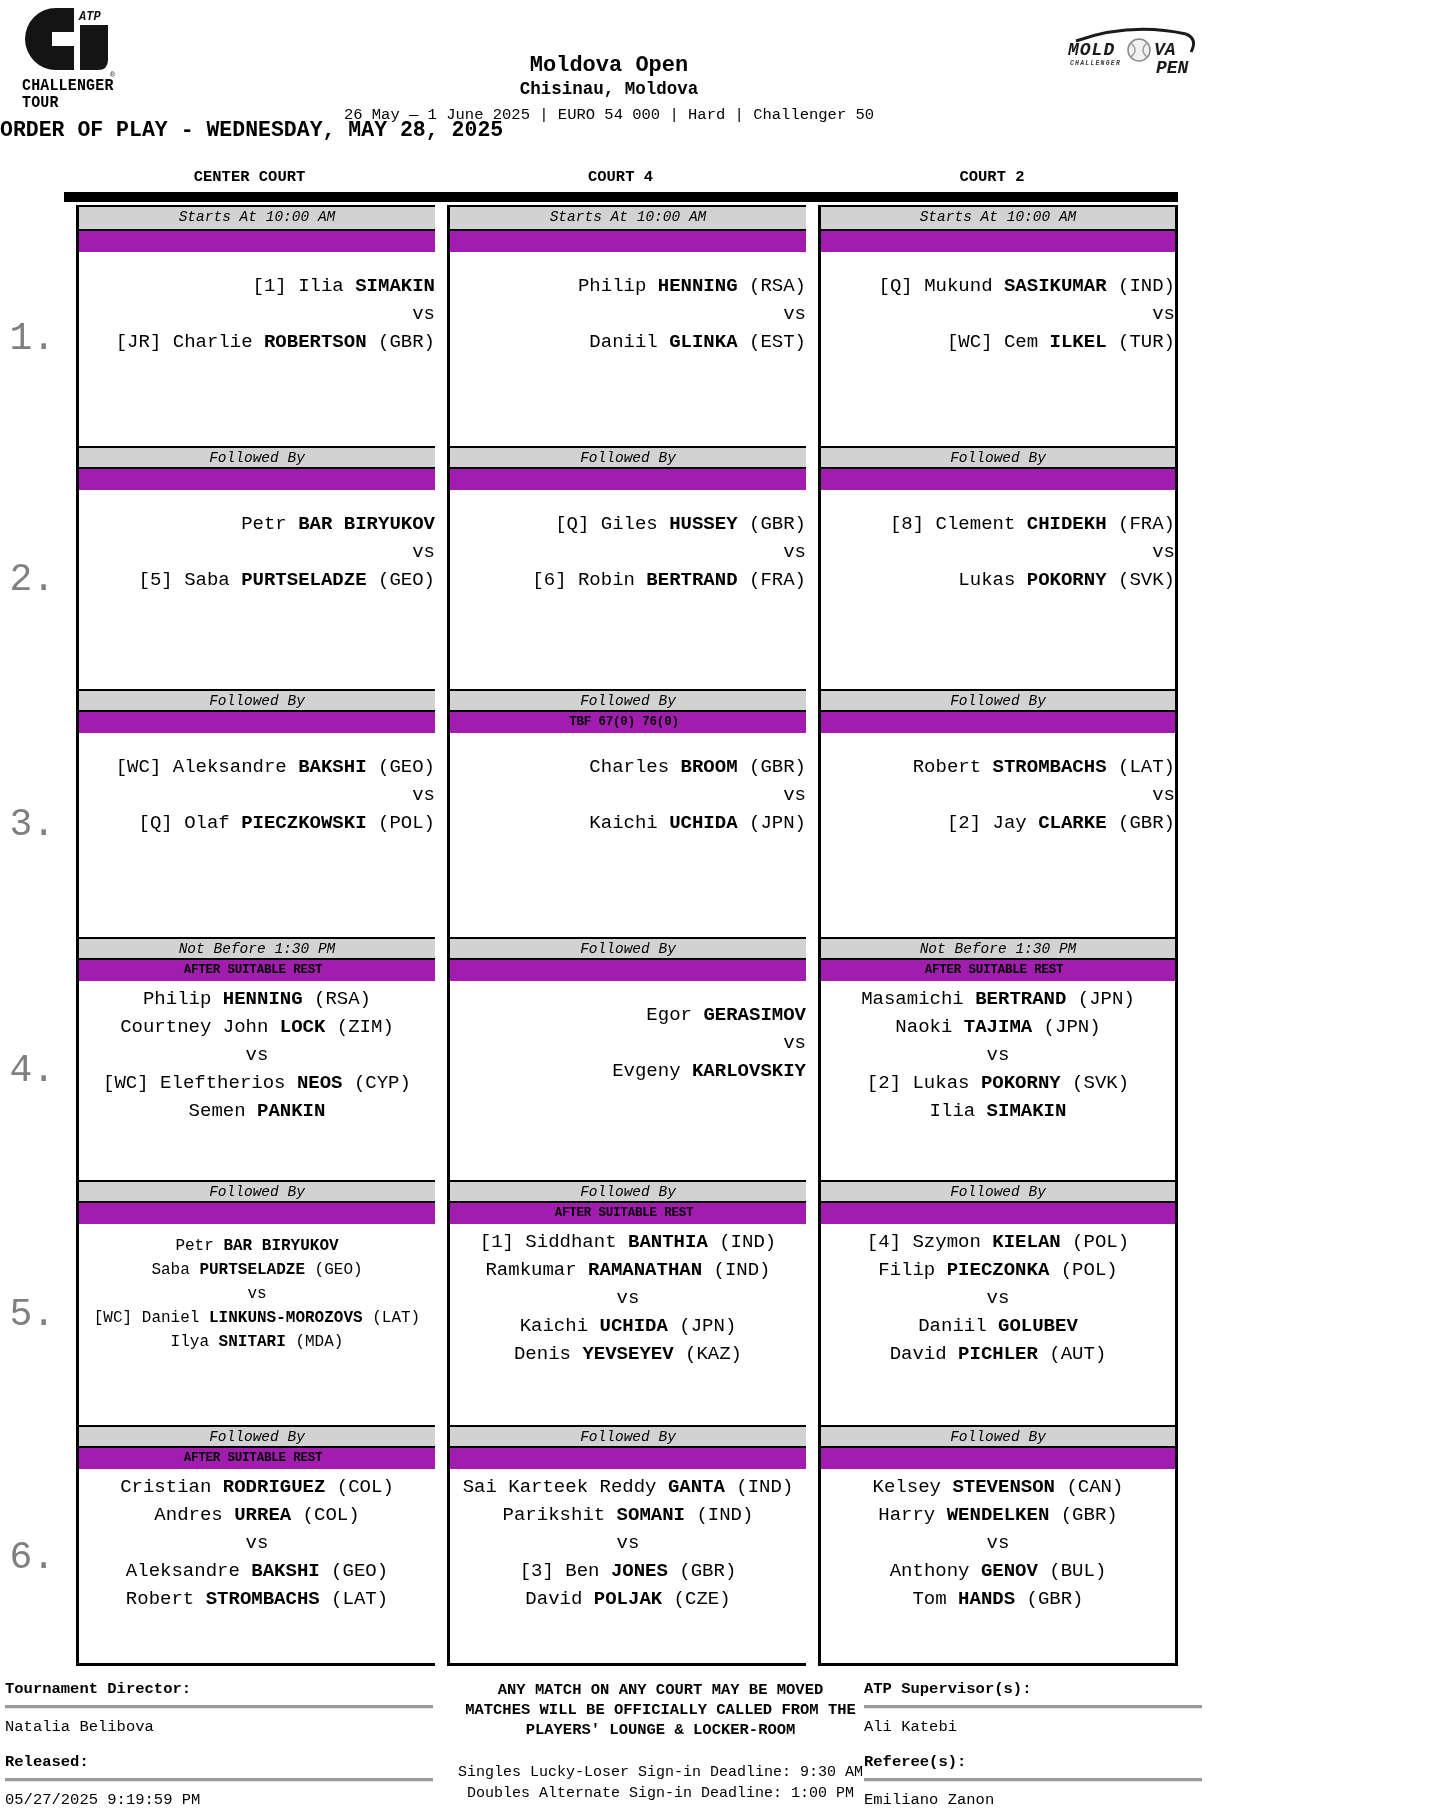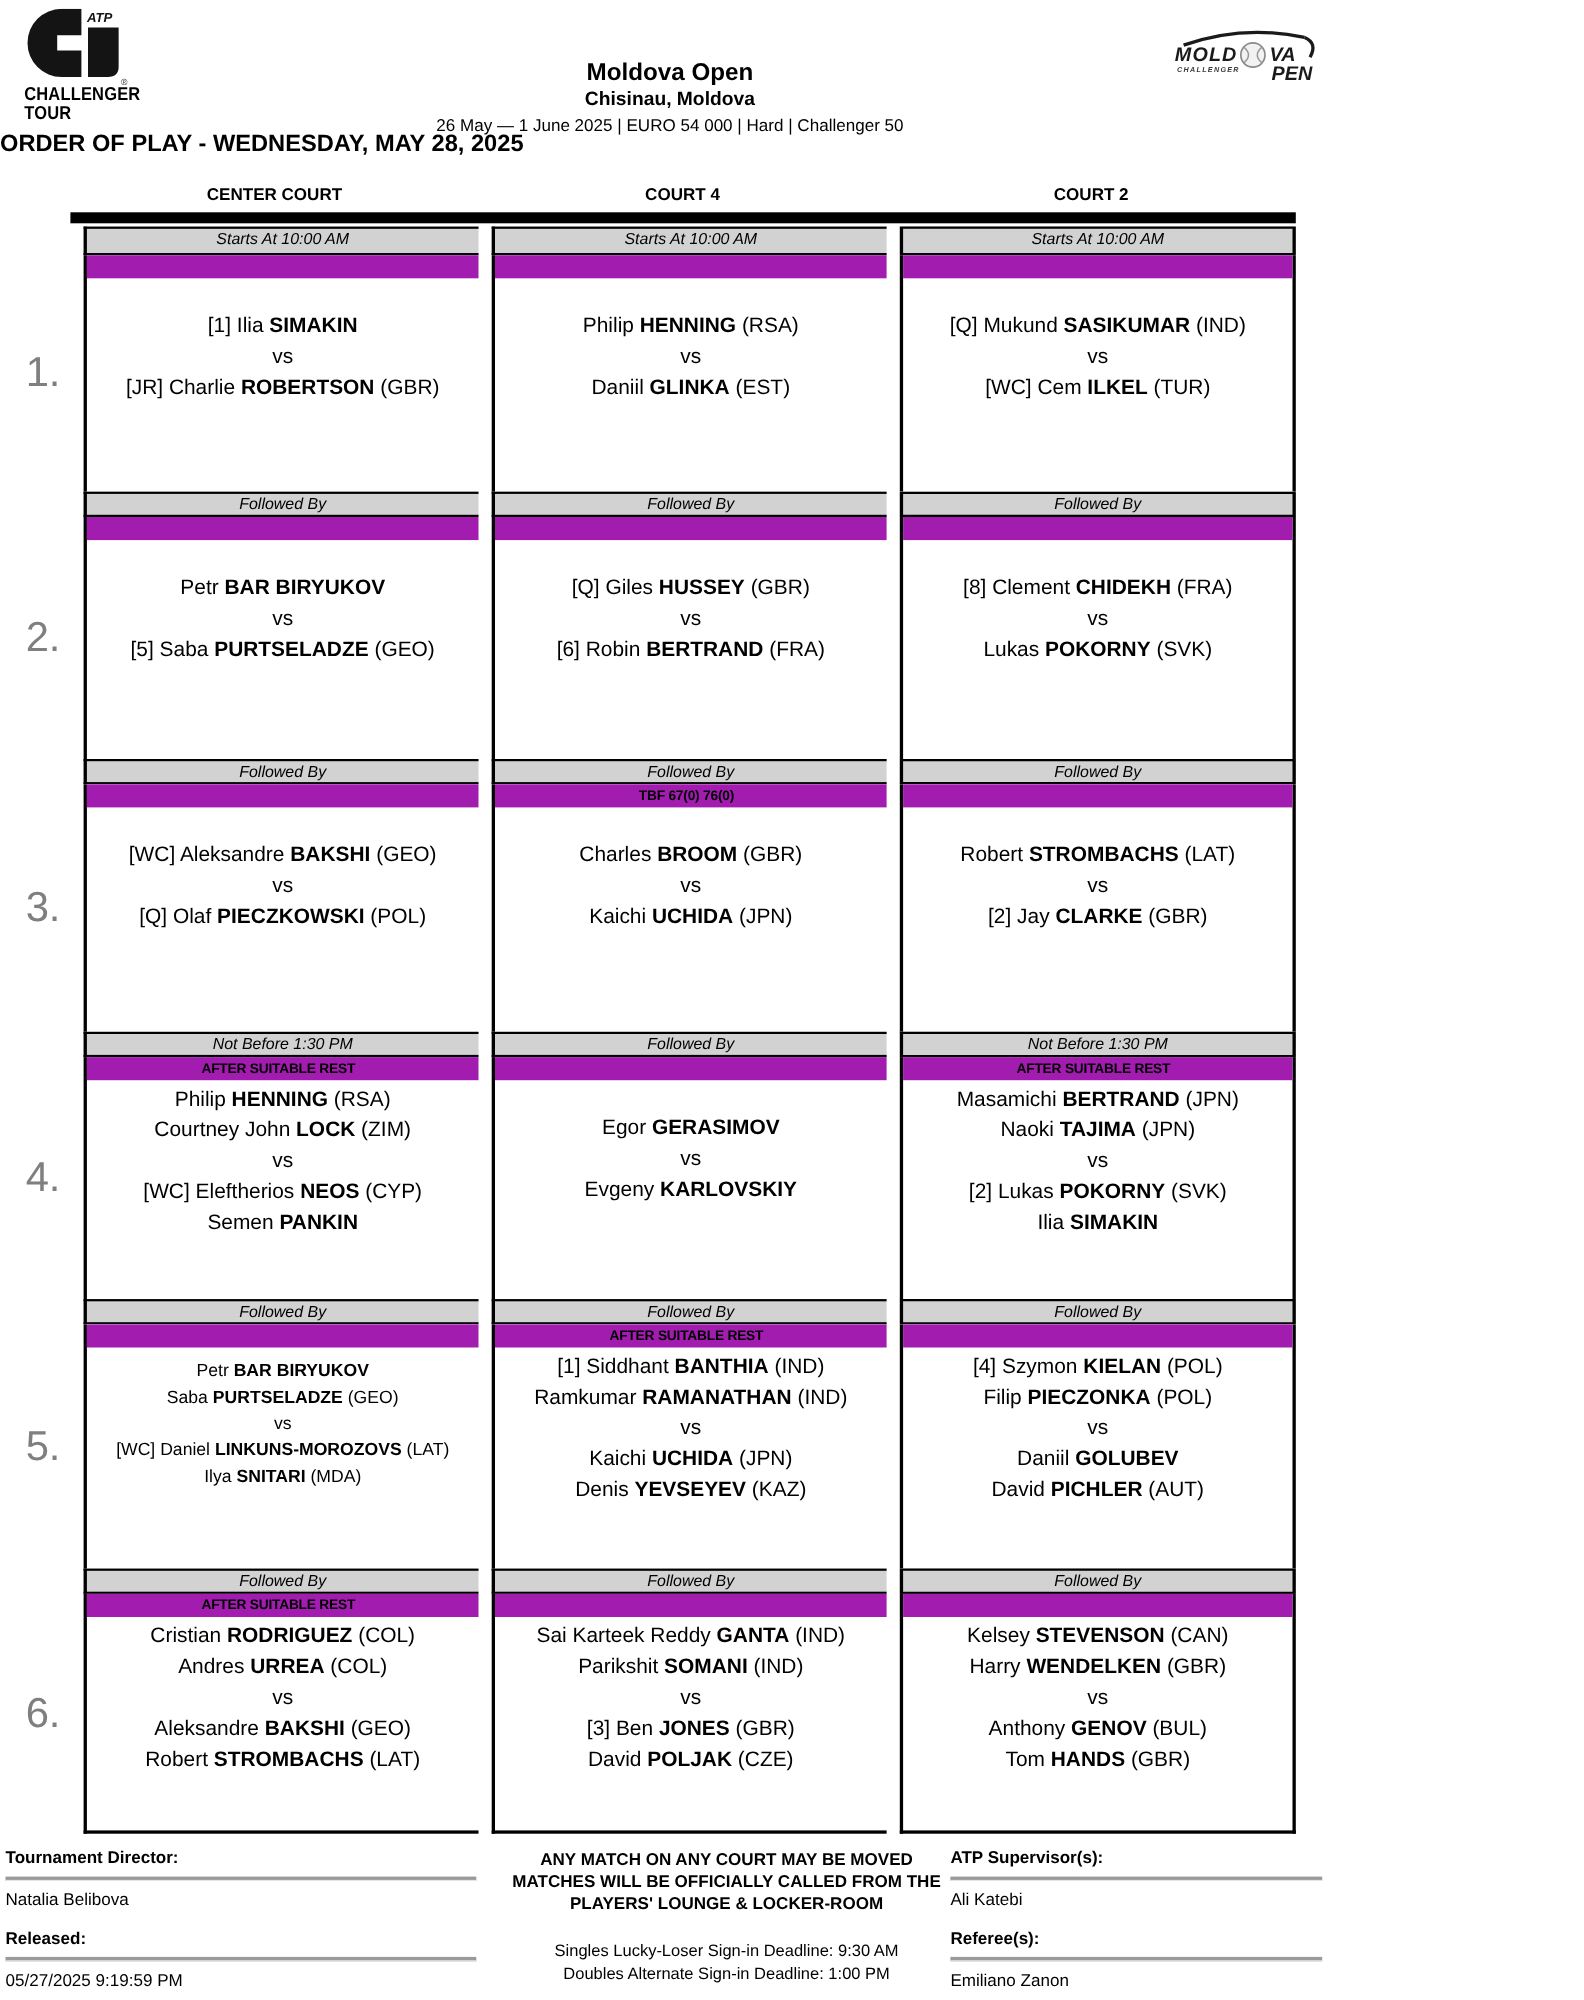--- a/index.html
+++ b/index.html
@@ -1,17 +1,17 @@
 <!DOCTYPE html>
 <html><head>
 <meta charset="utf-8">
 <style>
   html,body{margin:0;padding:0;background:#fff;}
   .page{position:relative;width:1218px;height:1818px;background:#fff;color:#000;
-        font-family:Liberation Sans, sans-serif;overflow:hidden;}
+        font-family:Liberation Mono, monospace;overflow:hidden;}
 
   
   .hdr{position:relative;height:86px;padding-top:8px;}
   .logo-ct{position:absolute;left:22px;top:8px;width:110px;}
   .ct-text{font-weight:700;font-size:17px;line-height:1.02;letter-spacing:.2px;
            transform:scaleX(.88);transform-origin:left;margin-top:2px;}
   .ct-reg{position:absolute;left:88px;top:62px;font-size:8px;color:#333;}
   .logo-mo{position:absolute;right:18px;top:26px;width:136px;}
   .hd-center{width:760px;margin:0 auto;text-align:center;}
   .t-name{font-size:22px;font-weight:700;line-height:1.15;margin-top:45px;}
@@ -35,21 +35,21 @@
   .col-c{border-right:3px solid #000;}
   .gut{background:#fff;}
   .num{color:#7f7f7f;font-size:38px;display:flex;align-items:center;
        justify-content:flex-end;padding-right:9px;}
   .cell{background:#fff;display:flex;flex-direction:column;}
   .bottom{border-bottom:3px solid #000;}
   .band{flex:none;height:21px;background:#a21caf;text-align:center;}
   .note{font-weight:700;font-size:12.5px;padding-right:8px;line-height:21px;letter-spacing:-.2px;}
   .players{flex:1;display:flex;flex-direction:column;align-items:center;}
   .pl{font-size:19px;line-height:28px;text-align:center;white-space:nowrap;}
-  .trio{padding-top:30px;}
+  .trio{padding-top:20px;align-items:flex-end;}
   .quint{padding-top:4px;}
   .small .pl{font-size:16px;line-height:24px;}
   .small{padding-top:10px;}
   b{font-weight:700;}
 
   
   .pfoot{display:grid;grid-template-columns:452px 1fr 350px;padding:12px 4px 0 5px;}
   .flabel{font-weight:700;font-size:15.5px;margin-top:2px;}
   .fline{height:3px;background:#9a9a9a;border-bottom:1px solid #e4e4e4;margin:7px 0 9px;}
   .w430{width:428px;}

